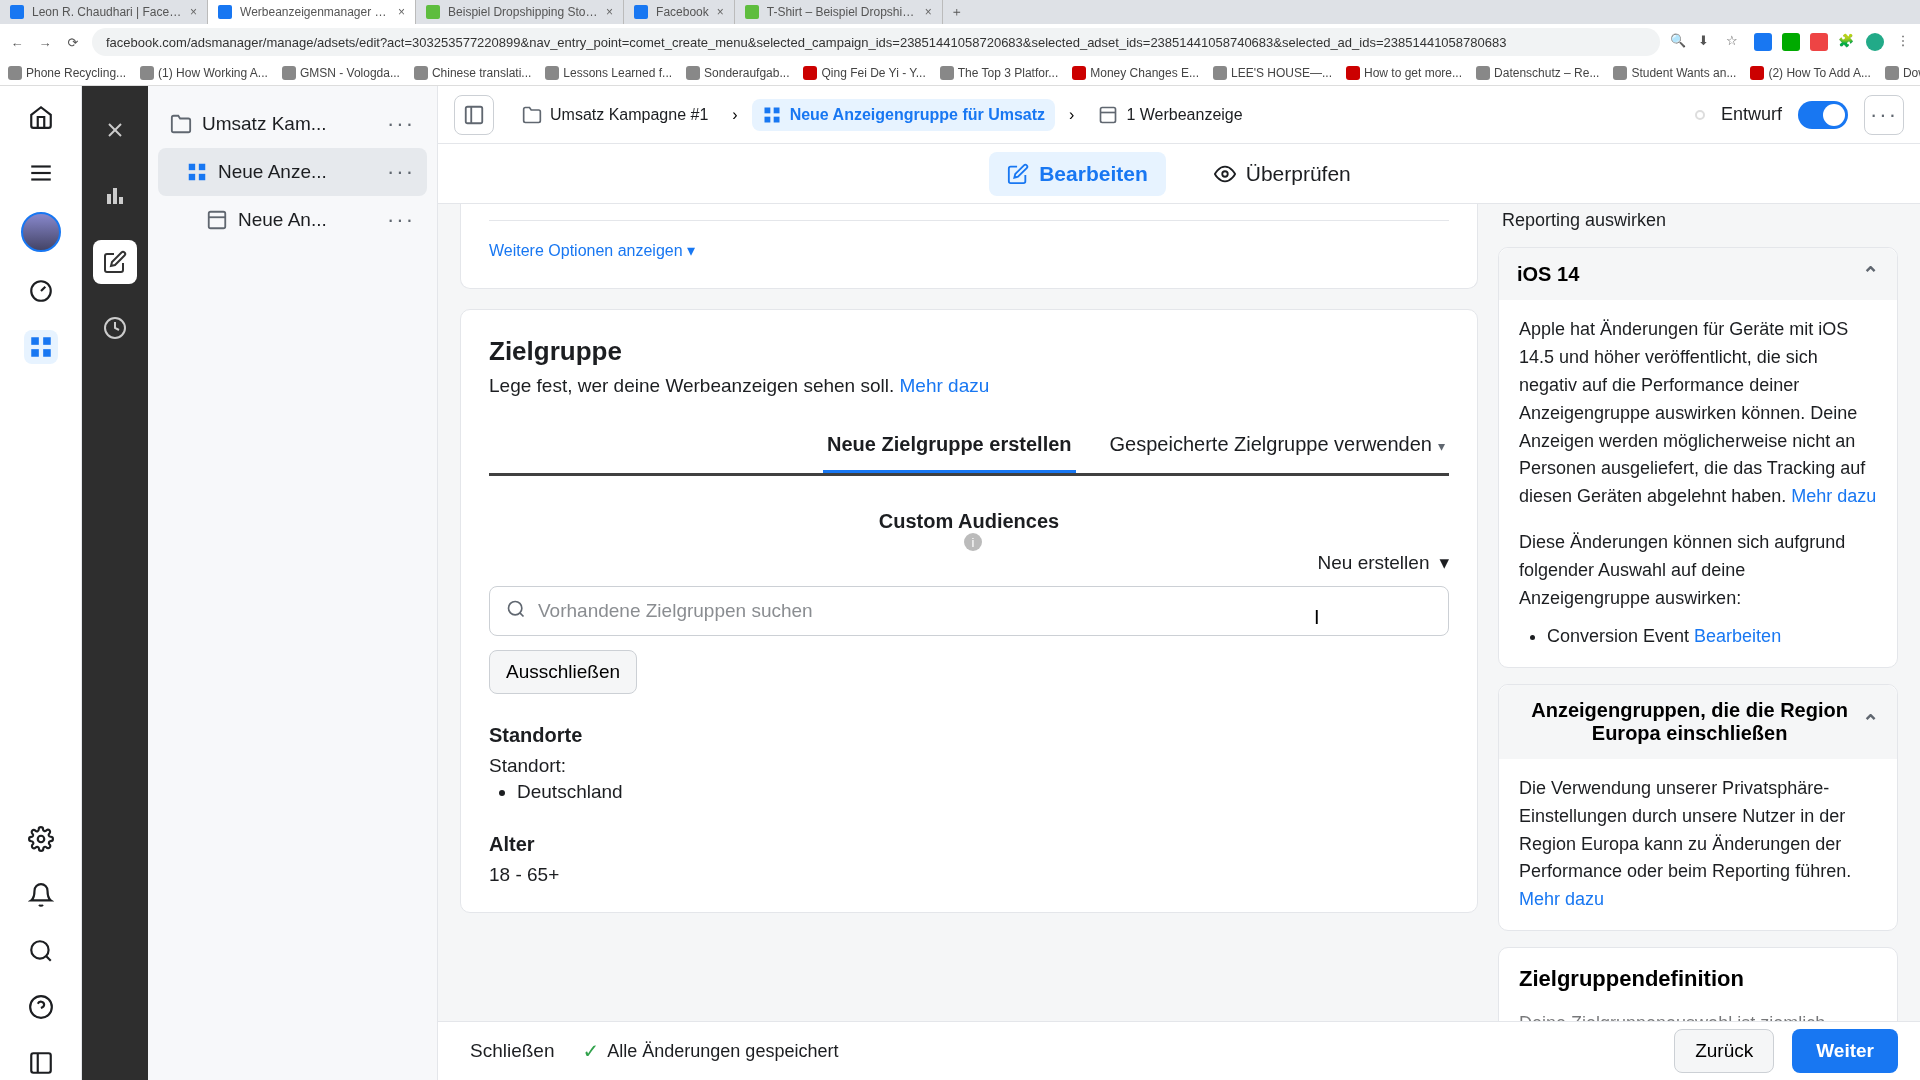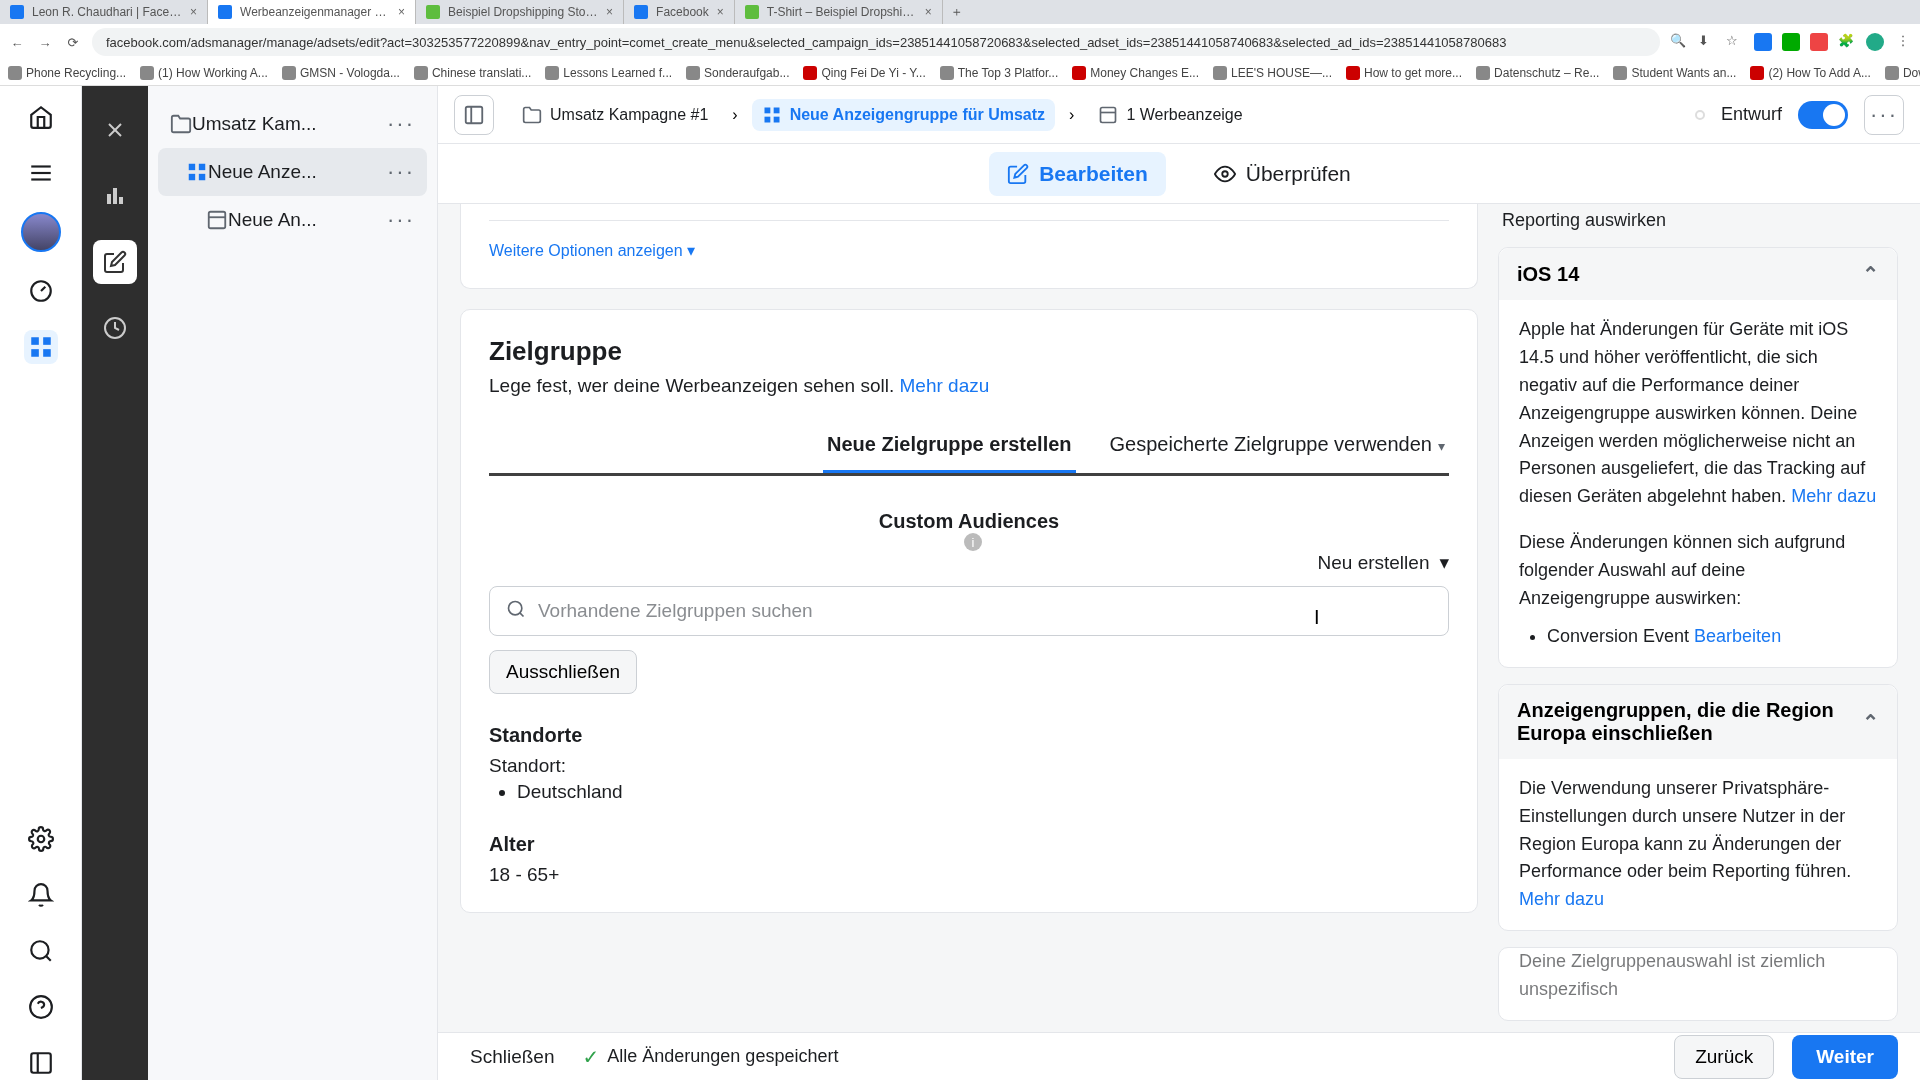--- a/index.html
+++ b/index.html
@@ -36,21 +36,21 @@
 .avatar { width:40px; height:40px; border-radius:50%; background:linear-gradient(#88c,#446); border:2px solid #1877f2; }
 
 
 .dark-rail { width:66px; background:#2e2e2e; display:flex; flex-direction:column; align-items:center; padding-top:22px; gap:22px; }
 .dark-rail .dico { width:44px; height:44px; border-radius:8px; display:flex; align-items:center; justify-content:center; cursor:pointer; color:#ccc; }
 .dark-rail .dico.sel { background:#fff; color:#333; }
 .dark-rail svg { width:24px; height:24px; }
 
 
 .tree-col { width:290px; background:#f7f8fa; border-right:1px solid #e4e6ea; padding:14px 10px; }
-.tree-item { display:flex; align-items:center; height:48px; padding:0 12px; border-radius:8px; font-size:19px; color:#1c1e21; cursor:pointer; }
+.tree-item { display:flex; align-items:center; gap:10px; height:48px; padding:0 12px; border-radius:8px; font-size:19px; color:#1c1e21; cursor:pointer; }
 .tree-item.lvl1 { padding-left:28px; }
 .tree-item.lvl2 { padding-left:48px; }
 .tree-item.sel { background:#e6e9ed; font-weight:500; }
 .tree-item .more { margin-left:auto; color:#606770; font-size:22px; letter-spacing:2px; }
 .t-ico { width:22px; height:22px; display:flex; align-items:center; justify-content:center; }
 .t-ico svg { width:22px; height:22px; }
 .t-label { white-space:nowrap; overflow:hidden; text-overflow:ellipsis; }
 
 
 .main-col { flex:1; display:flex; flex-direction:column; background:#f5f6f7; position:relative; overflow:hidden; }
@@ -97,28 +97,28 @@
 .btn-ghost { display:inline-flex; align-items:center; height:44px; padding:0 16px; border:1px solid #ccd0d5; border-radius:8px; font-size:19px; margin-top:14px; cursor:pointer; background:#f5f6f7; }
 
 .sub-h { font-size:20px; font-weight:700; margin-top:30px; color:#1c1e21; }
 .plain { font-size:19px; color:#1c1e21; margin-top:8px; }
 ul.plain-ul { list-style:disc; margin-left:28px; margin-top:4px; }
 ul.plain-ul li { font-size:19px; color:#1c1e21; }
 
 
 .right-top-fragment { font-size:18px; color:#1c1e21; padding:6px 2px 16px 4px; }
 .accordion { background:#fff; border:1px solid #e4e6ea; border-radius:10px; margin-bottom:16px; }
-.acc-head { display:flex; align-items:center; padding:14px 18px; background:#f5f6f7; border-radius:10px 10px 0 0; font-size:20px; font-weight:700; cursor:pointer; }
+.acc-head { display:flex; align-items:center; padding:14px 18px; background:#f5f6f7; border-radius:10px 10px 0 0; font-size:20px; font-weight:700; cursor:pointer;text-align:center; }
 .acc-head .chev { margin-left:auto; color:#606770; }
 .acc-body { padding:16px 20px; font-size:18px; color:#1c1e21; line-height:1.55; }
 .acc-body ul { list-style:disc; margin:10px 0 0 28px; }
 .acc-title-h { font-size:22px; font-weight:700; padding:18px 20px; }
 
 
-.footer { position:absolute; bottom:0; left:0; right:0; height:48px; background:#fff; border-top:1px solid #e4e6ea; display:flex; align-items:center; padding:0 22px; gap:18px; }
+.footer { position:absolute; bottom:0; left:0; right:0; height:59px; background:#fff; border-top:1px solid #e4e6ea; display:flex; align-items:center; padding:0 22px; gap:18px; }
 .footer .schliessen { font-size:19px; color:#1c1e21; cursor:pointer; padding:10px; }
 .footer .saved { display:flex; align-items:center; gap:8px; font-size:18px; color:#1c1e21; }
 .footer .saved .check { color:#31a24c; font-size:20px; }
 .footer .spacer { flex:1; }
 .footer .btn-sec { height:44px; padding:0 20px; border:1px solid #ccd0d5; border-radius:8px; background:#f5f6f7; font-size:19px; cursor:pointer; }
 .footer .btn-pri { height:44px; padding:0 24px; border:none; border-radius:8px; background:#1877f2; color:#fff; font-size:19px; font-weight:600; cursor:pointer; }
 
 .cursor { position:absolute; width:10px; height:10px; color:#000; font-size:20px; }
 </style>
 </head>
@@ -484,20 +484,21 @@
           <div class="acc-head">
             <span>Anzeigengruppen, die die Region Europa einschließen</span>
             <span class="chev">⌃</span>
           </div>
           <div class="acc-body">
             <p><span>Die Verwendung unserer Privatsphäre-Einstellungen durch unsere Nutzer in der Region Europa kann zu Änderungen der Performance oder beim Reporting führen. </span><span class="link">Mehr dazu</span></p>
           </div>
         </div>
 
         <div class="accordion">
+          <div class="acc-title-h">Zielgruppendefinition</div>
           <div class="acc-body" style="padding-top:0;opacity:0.6;">
             <p>Deine Zielgruppenauswahl ist ziemlich unspezifisch</p>
           </div>
         </div>
       </div>
     </div>
 
     <div class="footer">
       <span class="schliessen">Schließen</span>
       <div class="saved">

